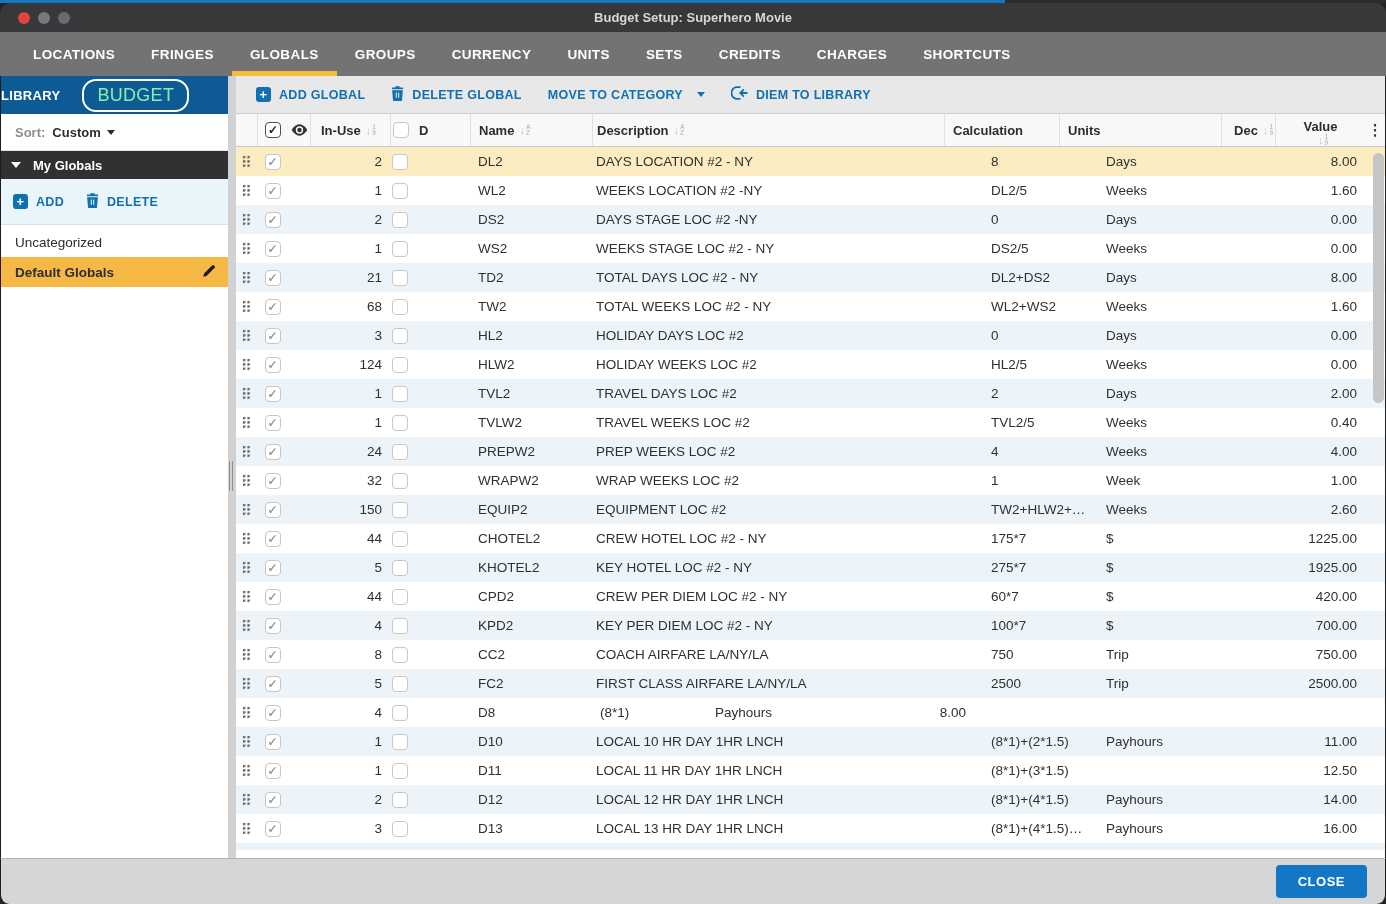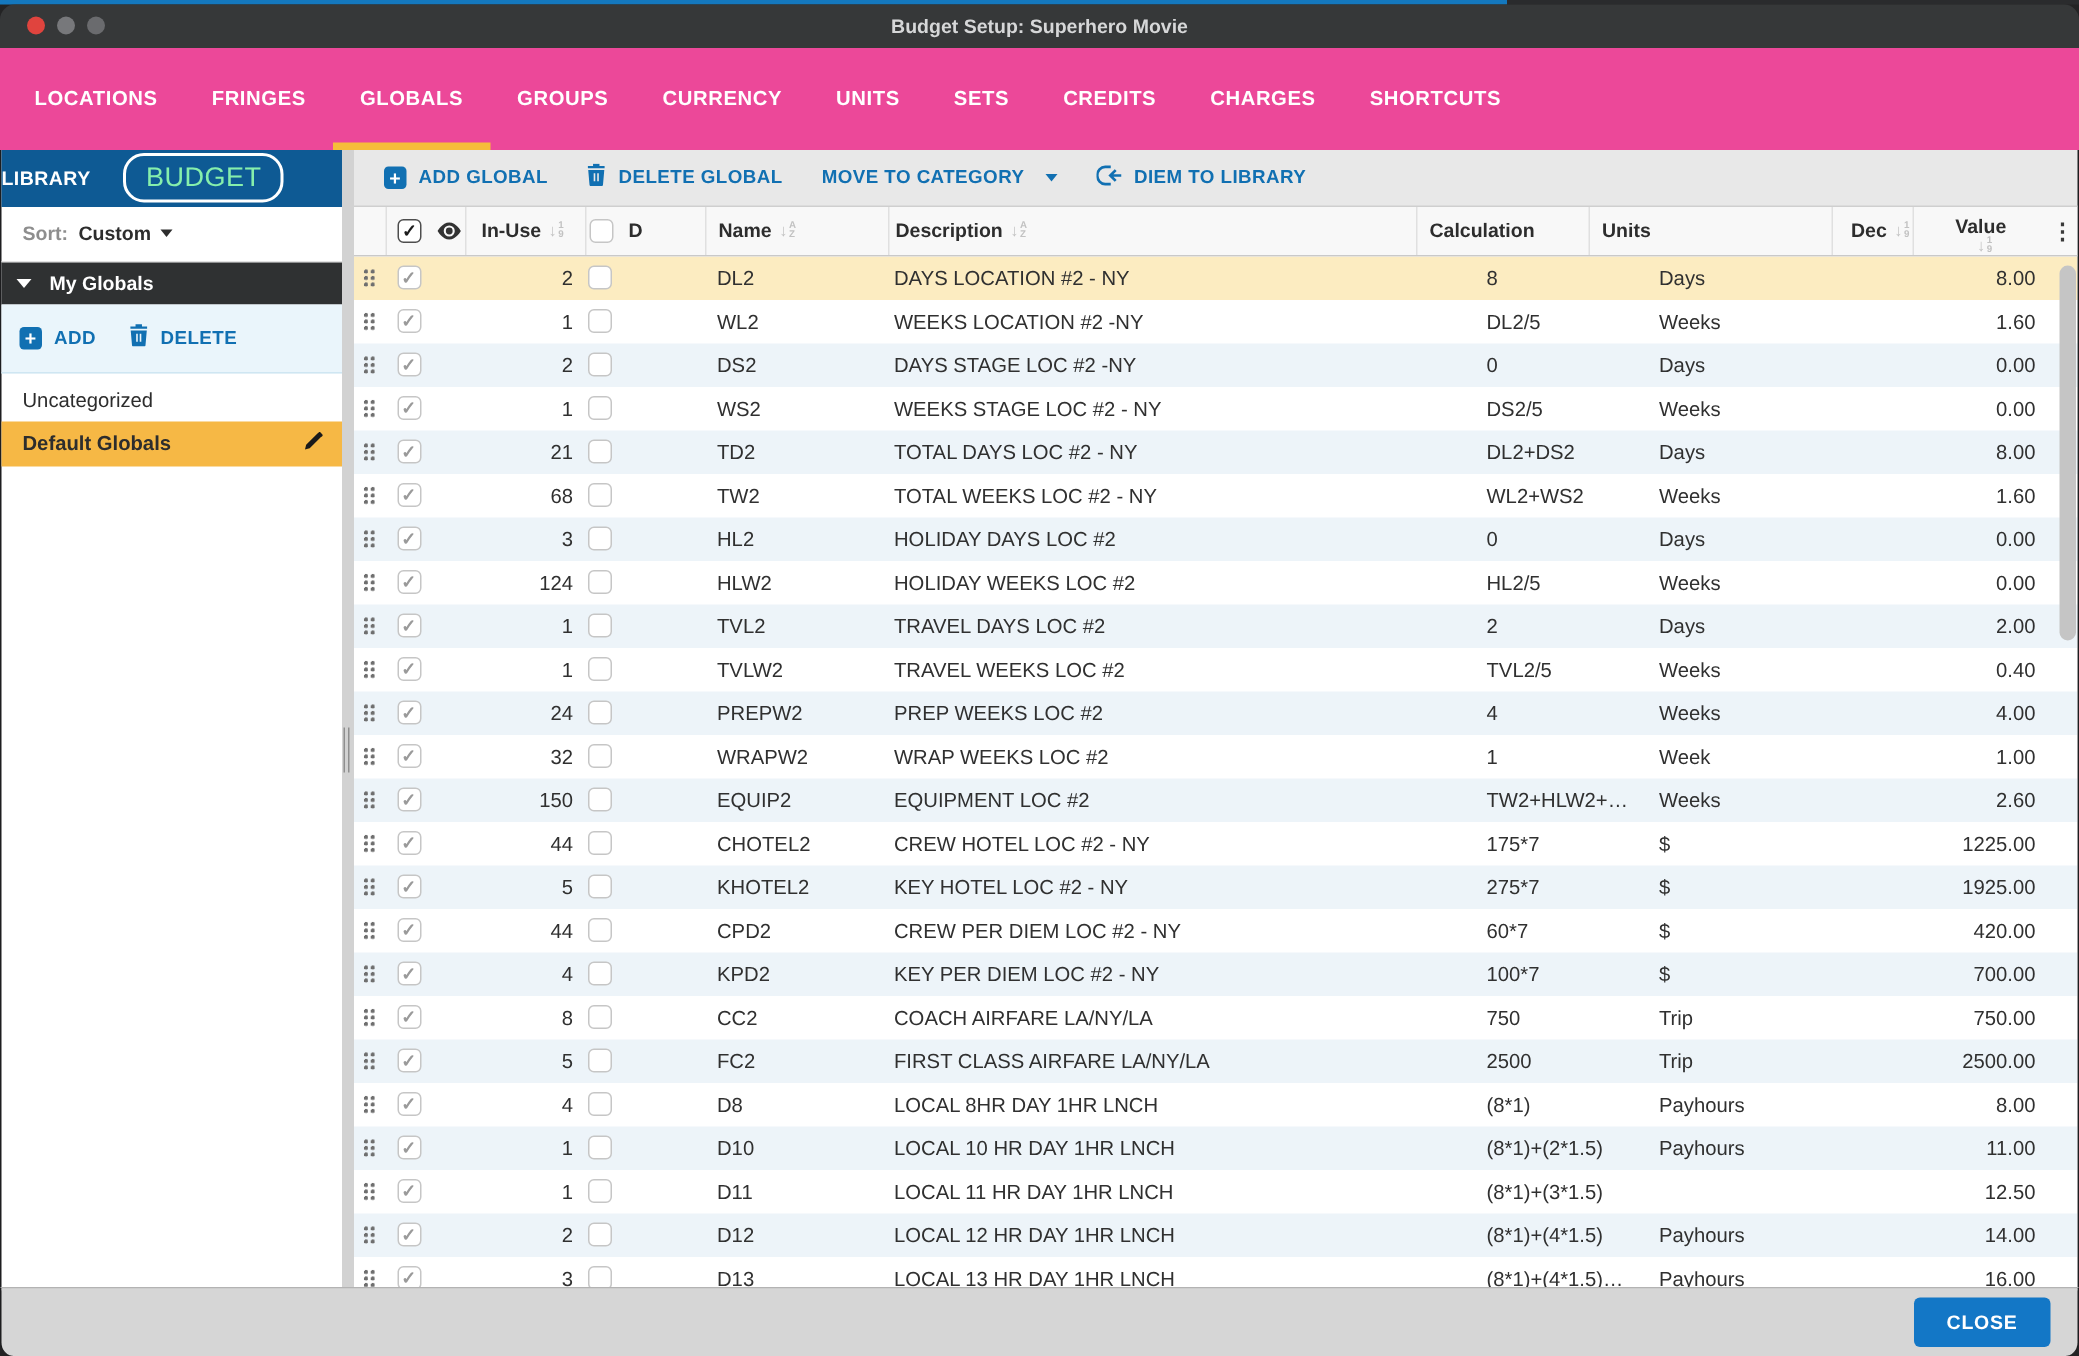--- a/index.html
+++ b/index.html
@@ -12,21 +12,21 @@
   
   .titlebar { height:29px; background:#363839; border-radius:10px 10px 0 0; display:flex; align-items:center; position:relative; flex:0 0 auto; }
   .lights { display:flex; gap:8px; padding-left:18px; z-index:2; }
   .light { width:12px; height:12px; border-radius:50%; }
   .light.red { background:#e0443e; }
   .light.g1 { background:#77787b; }
   .light.g2 { background:#6a6b6e; }
   .titlebar-title { position:absolute; left:0; right:0; text-align:center; color:#d6d7d8; font-weight:bold; font-size:13px; }
 
   
-  .navbar { height:68px; background:#ec4899; display:flex; align-items:stretch; padding-left:5px; flex:0 0 auto; }
+  .navbar { height:44px; background:#737373; display:flex; align-items:stretch; padding-left:15px; flex:0 0 auto; }
   .tab { display:flex; align-items:center; padding:0 18px; position:relative; color:#fff; font-weight:bold; font-size:13.5px; letter-spacing:.4px; cursor:default; }
   .tab.active::after { content:''; position:absolute; left:0; right:0; bottom:0; height:5px; background:#f6bd3a; }
 
   
   .body { flex:1 1 auto; display:flex; min-height:0; }
 
   
   .sidebar { width:228px; flex:0 0 228px; display:flex; flex-direction:column; background:#fff; border-left:1px solid #1d1d1f; }
   .sidebar-header { height:38px; background:#0e5a94; display:flex; align-items:center; justify-content:flex-start; gap:22px; flex:0 0 auto; }
   .lib-label { color:#fff; font-weight:bold; font-size:13px; letter-spacing:.3px; }
@@ -662,21 +662,20 @@
               </span>
               <span class="td c-check">
                 <span class="cb checked">✓</span>
               </span>
               <span class="td c-eye"></span>
               <span class="td c-inuse">4</span>
               <span class="td c-d">
                 <span class="cb">✓</span>
               </span>
               <span class="td c-name">D8</span>
-              <span class="td c-desc">LOCAL 8HR DAY 1HR LNCH</span>
               <span class="td c-calc">(8*1)</span>
               <span class="td c-units">Payhours</span>
               <span class="td c-dec"></span>
               <span class="td c-value">8.00</span>
               <span class="td c-end"></span>
             </div>
             <div class="tr alt">
               <span class="td c-handle">
                 <span class="dots"></span>
               </span>

